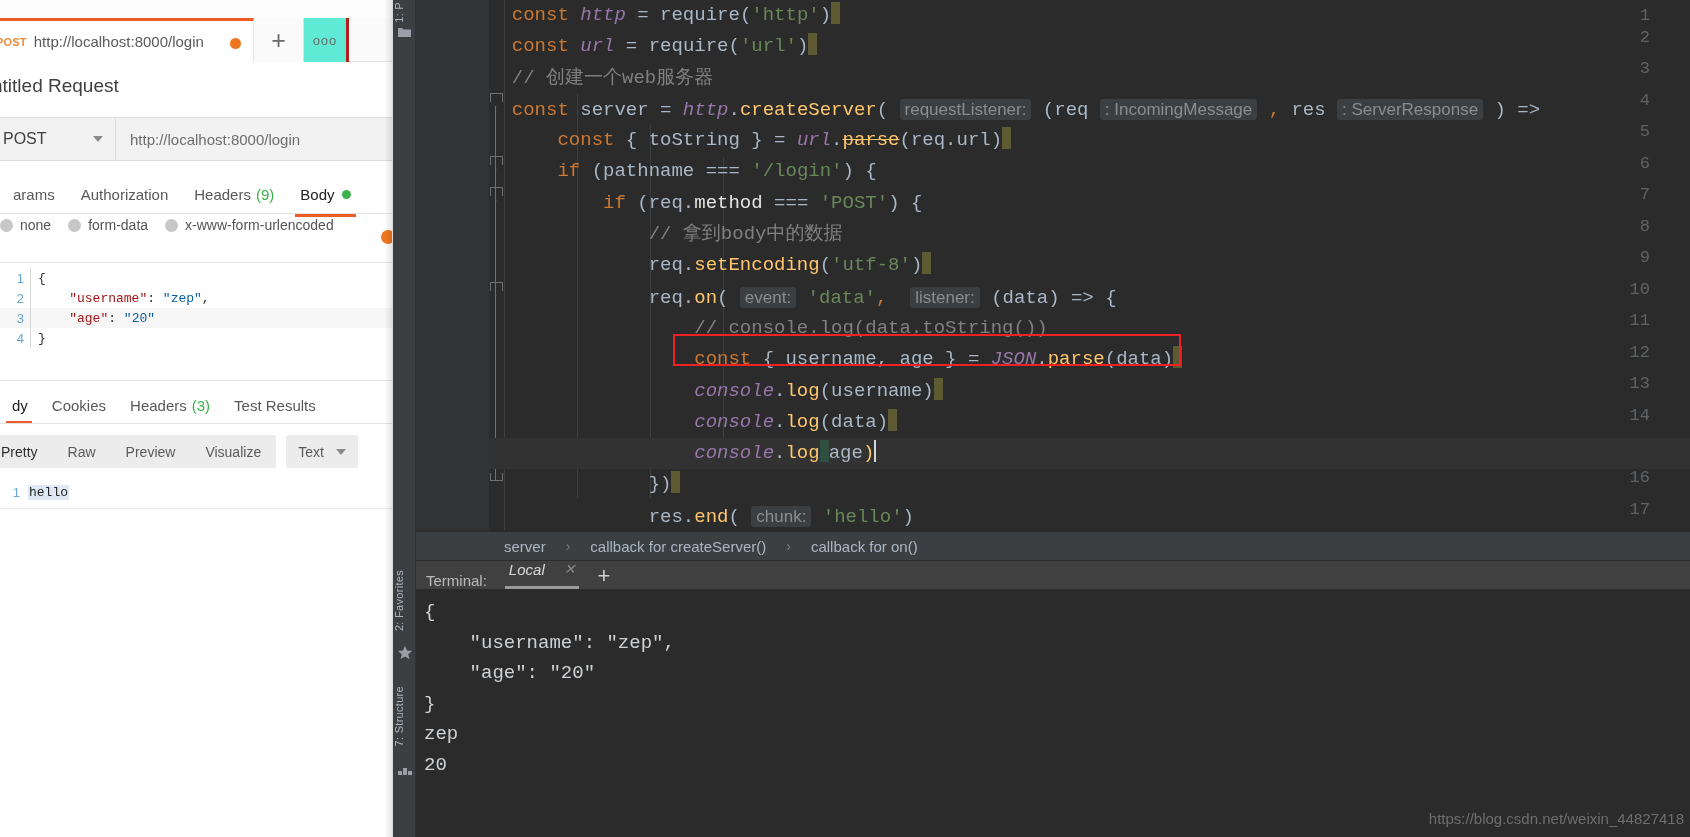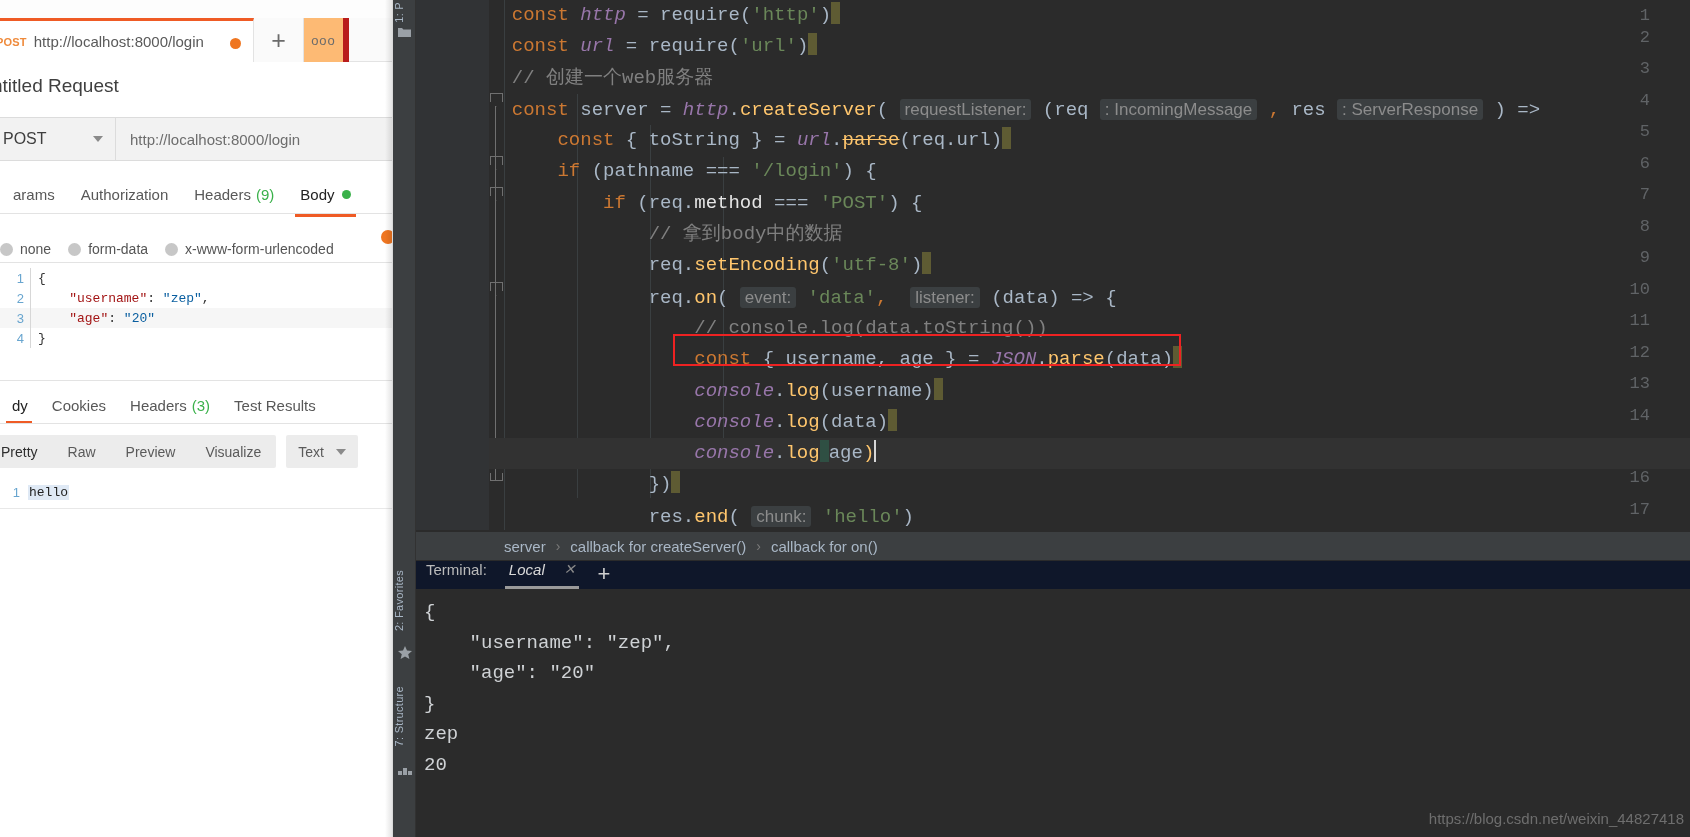--- a/index.html
+++ b/index.html
@@ -41,22 +41,22 @@
     position:absolute; left:254px; top:0; width:50px; height:44px;
     display:flex; align-items:center; justify-content:center;
     color:#6b6b6b; font-size:25px; font-weight:300;
     border-right:1px solid #e3e3e3;
     background:#fafafa;
   }
   .pm-moretab {
     position:absolute; left:304px; top:0; width:45px; height:44px;
     display:flex; align-items:center; justify-content:center;
     color:#6b6b6b; font-size:13px; letter-spacing:1px;
-    border-right:6px solid #b91c1c;
-    background:#fdba74;
+    border-right:3px solid #b91c1c;
+    background:#5eead4;
   }
 
   
   .pm-title {
     position:absolute; left:0; top:62px; width:393px; height:48px;
     background:#ffffff;
     display:flex; align-items:center;
   }
   .pm-title span { color:#3f3f3f; font-size:19px; margin-left:-8px; }
 
@@ -97,21 +97,21 @@
   .pm-dot-green {
     width:9px;height:9px;border-radius:50%;background:#3ab14a;
     margin-left:7px; display:inline-block;
   }
   .pm-reqtabs-underline {
     position:absolute; left:0; top:213px; width:393px; height:1px; background:#e3e3e3;
   }
 
   
   .pm-bodytypes {
-    position:absolute; left:0; top:232px; width:400px; height:34px;
+    position:absolute; left:0; top:208px; width:400px; height:34px;
     display:flex; align-items:center;
   }
   .pm-radio {
     display:flex; align-items:center; margin-right:17px; white-space:nowrap;
   }
   .pm-radio .circ {
     width:13px;height:13px;border-radius:50%;background:#c7c7c7;margin-right:7px;
     flex:0 0 auto;
   }
   .pm-radio span { color:#555; font-size:14px; }
@@ -298,28 +298,28 @@
 
   
   .redbox {
     position:absolute; border:2px solid #ee2222; pointer-events:none;
   }
 
   
   .breadcrumb {
     position:absolute; left:23px; top:532px; width:1274px; height:28px;
     background:#3c3f41; display:flex; align-items:center;
-    padding-left:88px; gap:10px; color:#a9b7c6; font-size:15px;
+    padding-left:88px; gap:20px; color:#a9b7c6; font-size:15px;
   }
   .bc-sep { color:#7a7a7a; font-size:14px; }
 
   
   .term-head {
     position:absolute; left:23px; top:561px; width:1274px; height:28px;
-    background:#0f172a; display:flex; align-items:flex-start; padding-left:10px;
+    background:#404040; display:flex; align-items:flex-end; padding-left:10px;
   }
   .term-label { color:#bbbbbb; font-size:15px; margin-right:18px; }
   .term-tab {
     color:#d8d8d8; font-size:15px; position:relative;
     display:flex; align-items:center; gap:19px; padding:0 4px 12px 4px; height:28px;font-style:italic;
   }
   .term-tab:after {
     content:""; position:absolute; left:0; right:0; bottom:0; height:3px;
     background:#9a9a9a;
   }

